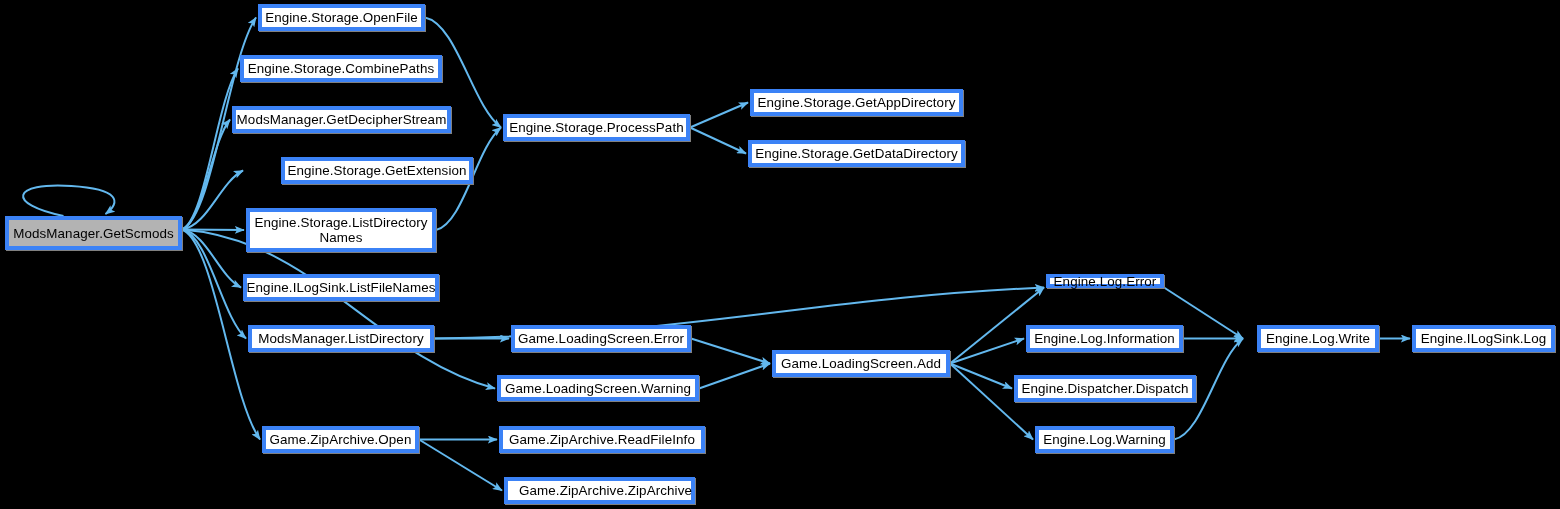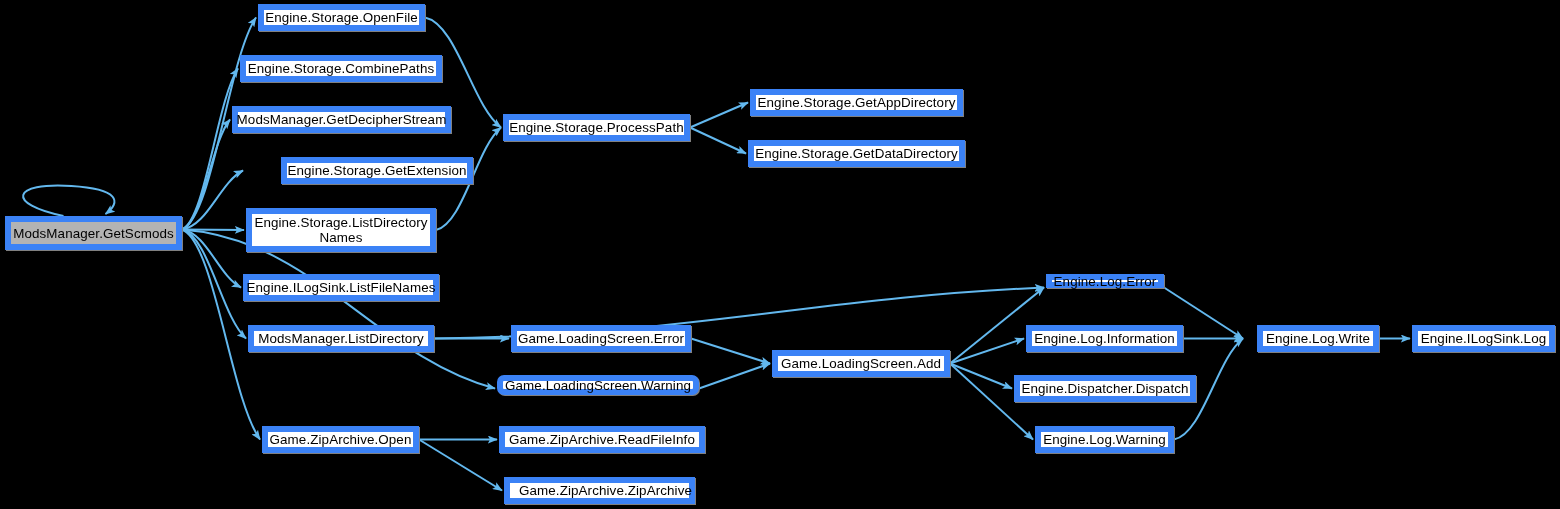--- a/index.html
+++ b/index.html
@@ -1,19 +1,19 @@
 <!DOCTYPE html>
 <html><head>
 <meta charset="utf-8">
 <style>
   html,body{margin:0;padding:0;background:#000;}
   #canvas{position:relative;width:1560px;height:509px;background:#000;overflow:hidden;
           font-family:"Liberation Sans","DejaVu Sans",sans-serif;}
   svg.edges{position:absolute;left:0;top:0;width:1560px;height:509px;}
-  .node{position:absolute;box-sizing:border-box;background:#fff;border:6px solid #3b82f6;
+  .node{position:absolute;box-sizing:border-box;background:#fff;border:4px solid #3b82f6;
         box-shadow:1px 1px 0 0 #808080;display:flex;align-items:center;justify-content:center;
         text-align:center;color:#000;font-size:13.4px;line-height:15px;letter-spacing:0.1px;
         white-space:pre-line;padding:0 4px;}
   .node.root{background:#b3b3b3;}
 </style>
 </head>
 <body>
 
 <div id="canvas">
   <svg class="edges" viewBox="0 0 1560 509" xmlns="http://www.w3.org/2000/svg">
@@ -59,21 +59,21 @@
       <div class="node" style="left: 240px; top: 55px; width: 202px; height: 27px;">Engine.Storage.CombinePaths</div>
       <div class="node" style="left: 232px; top: 106px; width: 219px; height: 27px;">ModsManager.GetDecipherStream</div>
       <div class="node" style="left: 245px; top: 157px; width: 192px; height: 27px; margin-left: 36px;">Engine.Storage.GetExtension</div>
       <div class="node" style="left: 246px; top: 208px; width: 190px; height: 44px;">Engine.Storage.ListDirectory
 Names</div>
       <div class="node" style="left: 243px; top: 274px; width: 196px; height: 27px;">Engine.ILogSink.ListFileNames</div>
       <div class="node" style="left: 248px; top: 325px; width: 186px; height: 27px;">ModsManager.ListDirectory</div>
       <div class="node" style="left: 262px; top: 426px; width: 157px; height: 27px;">Game.ZipArchive.Open</div>
       <div class="node" style="left: 503px; top: 114px; width: 187px; height: 27px;">Engine.Storage.ProcessPath</div>
       <div class="node" style="left: 511px; top: 325px; width: 180px; height: 27px;">Game.LoadingScreen.Error</div>
-      <div class="node" style="left: 497px; top: 375px; width: 202px; height: 20px; border-radius: 7px;">Game.LoadingScreen.Warning</div>
+      <div class="node" style="left: 497px; top: 375px; width: 202px; height: 26px;">Game.LoadingScreen.Warning</div>
       <div class="node" style="left: 499px; top: 426px; width: 206px; height: 27px;">Game.ZipArchive.ReadFileInfo</div>
       <div class="node" style="left: 504px; top: 477px; width: 191px; height: 27px; padding-left: 16px;">Game.ZipArchive.ZipArchive</div>
       <div class="node" style="left: 750px; top: 89px; width: 213px; height: 27px;">Engine.Storage.GetAppDirectory</div>
       <div class="node" style="left: 748px; top: 140px; width: 217px; height: 27px;">Engine.Storage.GetDataDirectory</div>
       <div class="node" style="left: 772px; top: 350px; width: 178px; height: 27px;">Game.LoadingScreen.Add</div>
       <div class="node" style="left: 1046px; top: 274px; width: 118px; height: 14px;">Engine.Log.Error</div>
       <div class="node" style="left: 1026px; top: 325px; width: 157px; height: 27px;">Engine.Log.Information</div>
       <div class="node" style="left: 1014px; top: 375px; width: 182px; height: 27px;">Engine.Dispatcher.Dispatch</div>
       <div class="node" style="left: 1035px; top: 426px; width: 139px; height: 27px;">Engine.Log.Warning</div>
       <div class="node" style="left: 1245px; top: 325px; width: 122px; height: 27px; margin-left: 12px;">Engine.Log.Write</div>

